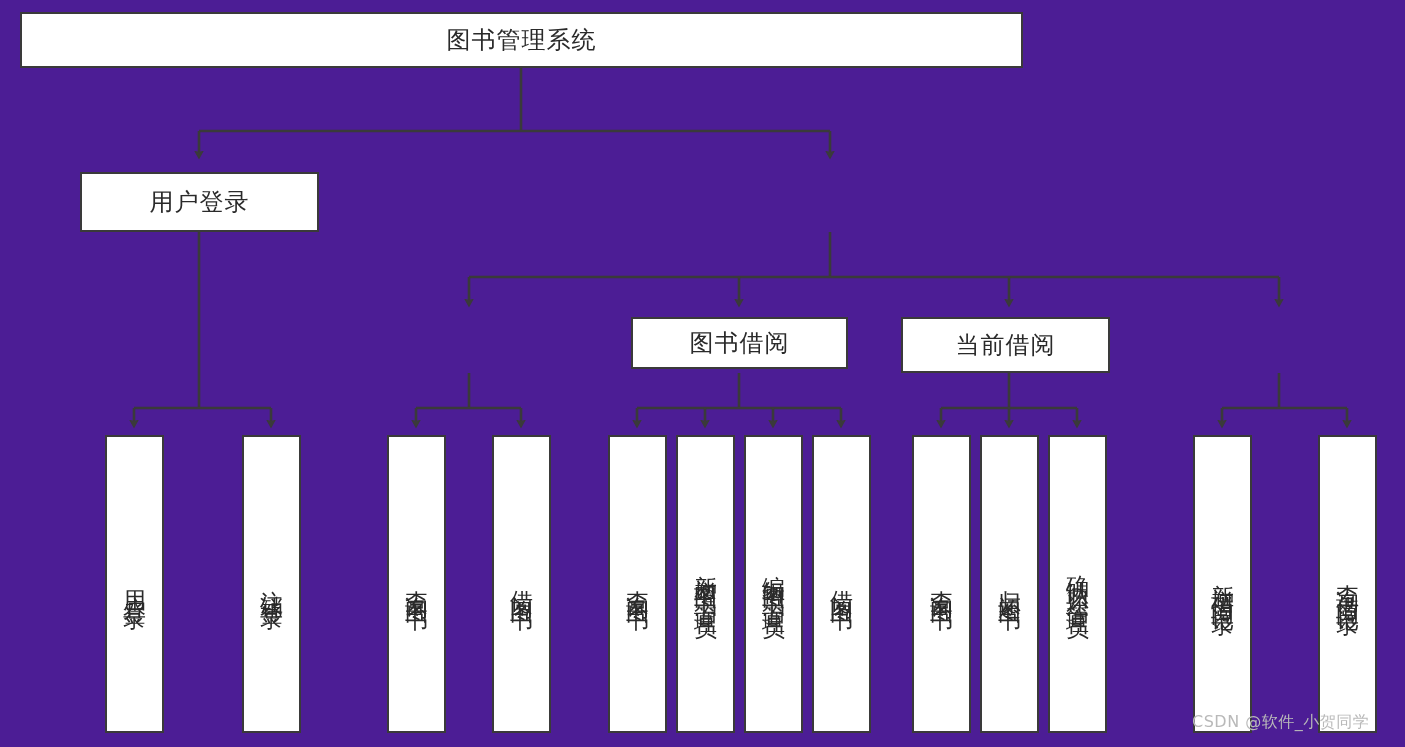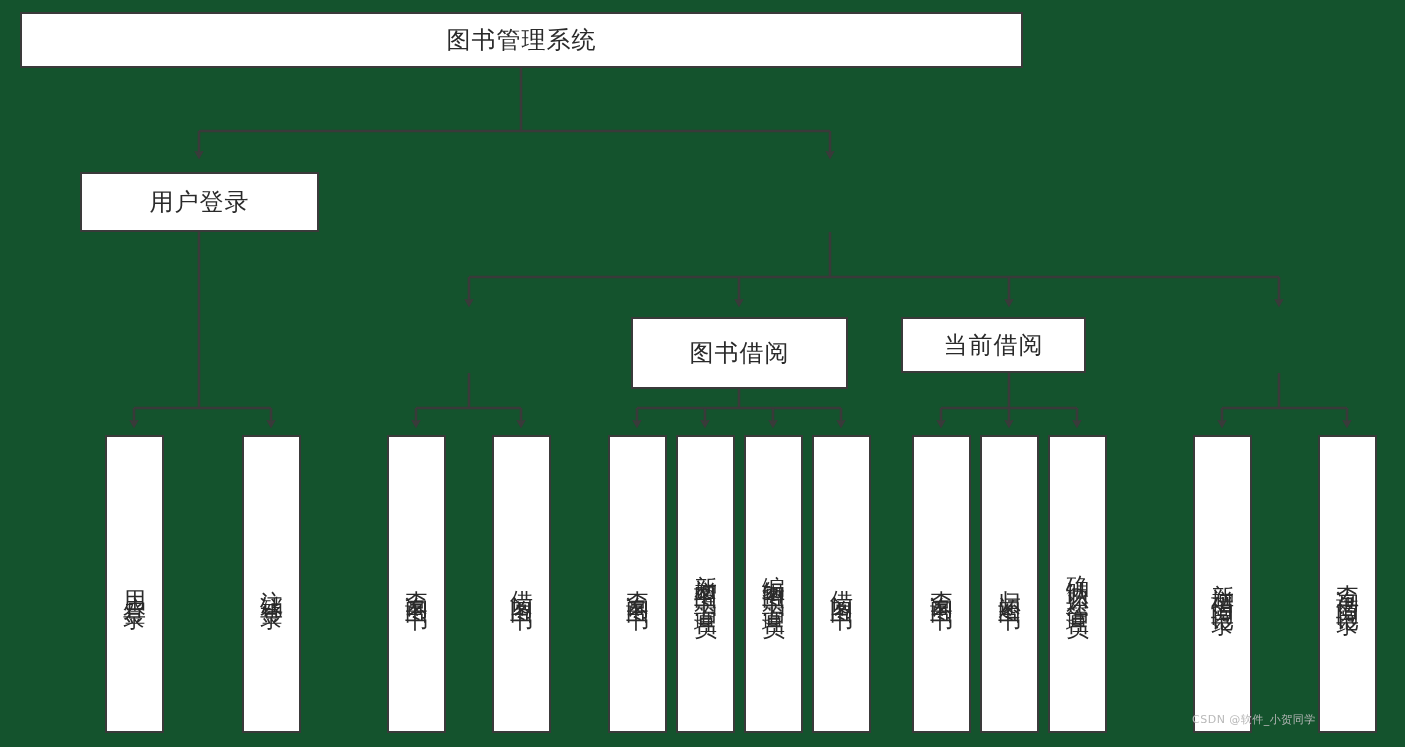--- a/index.html
+++ b/index.html
@@ -8,21 +8,21 @@
     padding: 0;
     background: #ffffff;
   }
   body {
     font-family: "DejaVu Sans", "Liberation Sans", sans-serif;
   }
   #canvas {
     position: relative;
     width: 1405px;
     height: 747px;
-    background: #14532d;
+    background: #4c1d95;
     overflow: hidden;
   }
   #edges {
     position: absolute;
     left: 0;
     top: 0;
     width: 1405px;
     height: 747px;
     pointer-events: none;
   }
@@ -54,21 +54,21 @@
   }
   .node.vert .vtext {
     writing-mode: vertical-rl;
     text-orientation: upright;
     white-space: nowrap;
   }
   .watermark {
     position: absolute;
     left: 1192px;
     top: 712px;
-    font-size: 11px;
+    font-size: 16px;
     color: #b9b9b9;
     letter-spacing: 0.5px;
     white-space: nowrap;
   }
 </style>
 </head>
 <body>
 
 <div id="canvas">
 
@@ -123,24 +123,24 @@
   </svg>
 
   <div class="node horiz" style="left:20px; top:12px; width:1003px; height:56px;">
     <span>图书管理系统</span>
   </div>
 
   <div class="node horiz" style="left:80px; top:172px; width:239px; height:60px;">
     <span>用户登录</span>
   </div>
 
-  <div class="node horiz" style="left:631px; top:317px; width:217px; height:72px;">
+  <div class="node horiz" style="left:631px; top:317px; width:217px; height:52px;">
     <span>图书借阅</span>
   </div>
-  <div class="node horiz" style="left:901px; top:317px; width:185px; height:56px;">
+  <div class="node horiz" style="left:901px; top:317px; width:209px; height:56px;">
     <span>当前借阅</span>
   </div>
 
   <div class="node vert" style="left:105px; top:435px; width:59px; height:298px;">
     <span class="vtext" style="font-size: 23px; letter-spacing: 6px;">用户登录</span>
   </div>
   <div class="node vert" style="left:242px; top:435px; width:59px; height:298px;">
     <span class="vtext" style="font-size: 23px; letter-spacing: 6px;">注销登录</span>
   </div>
 

